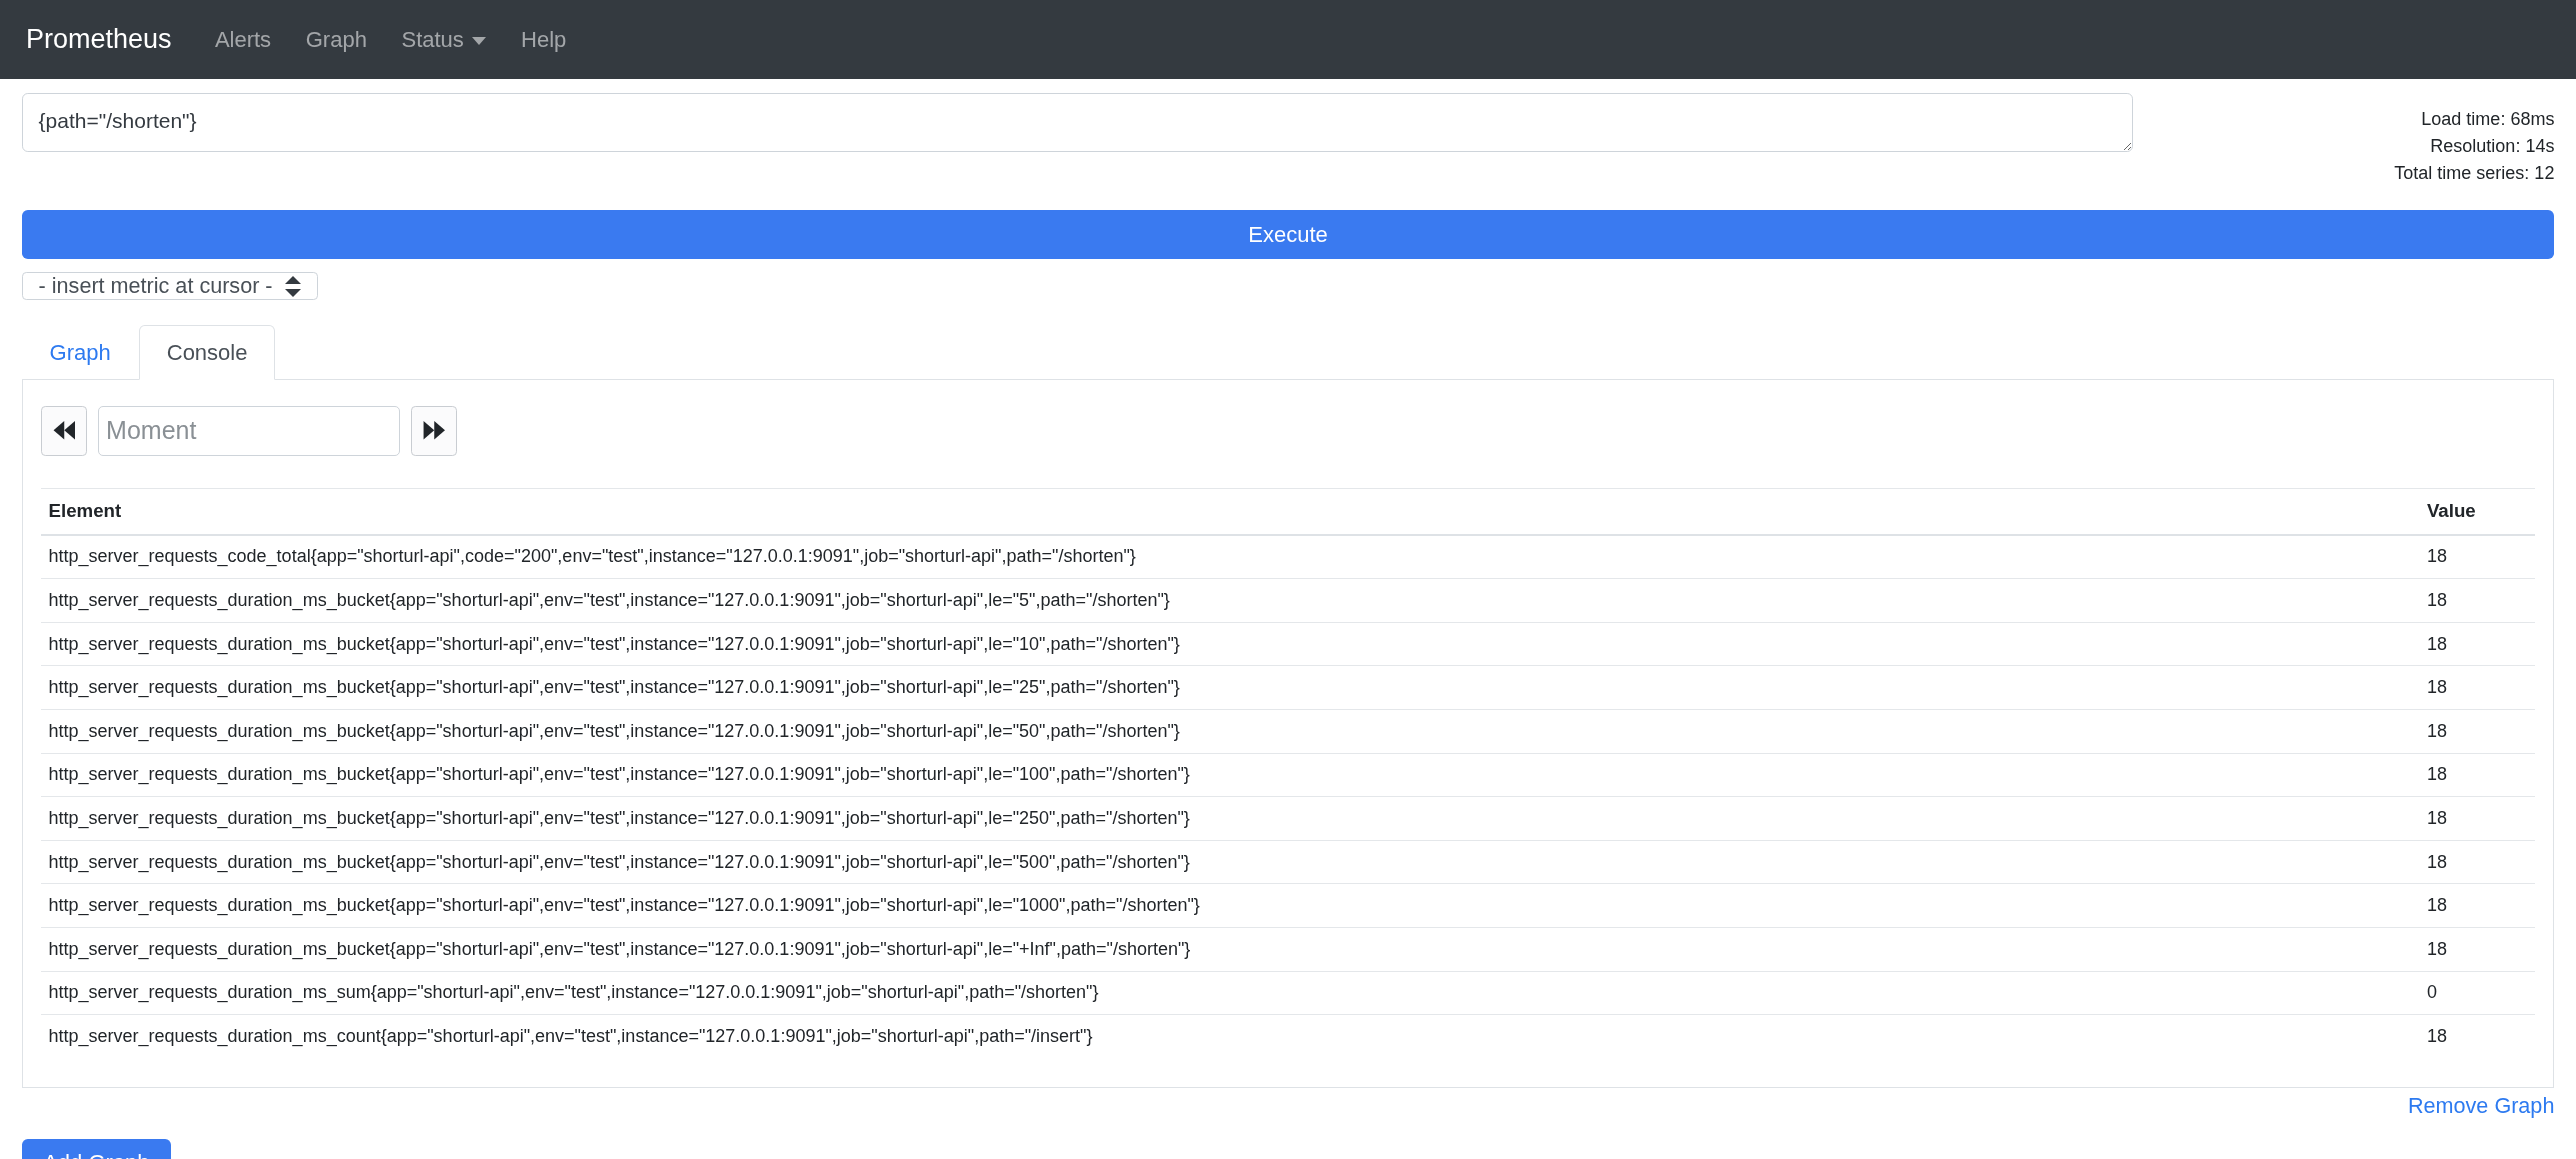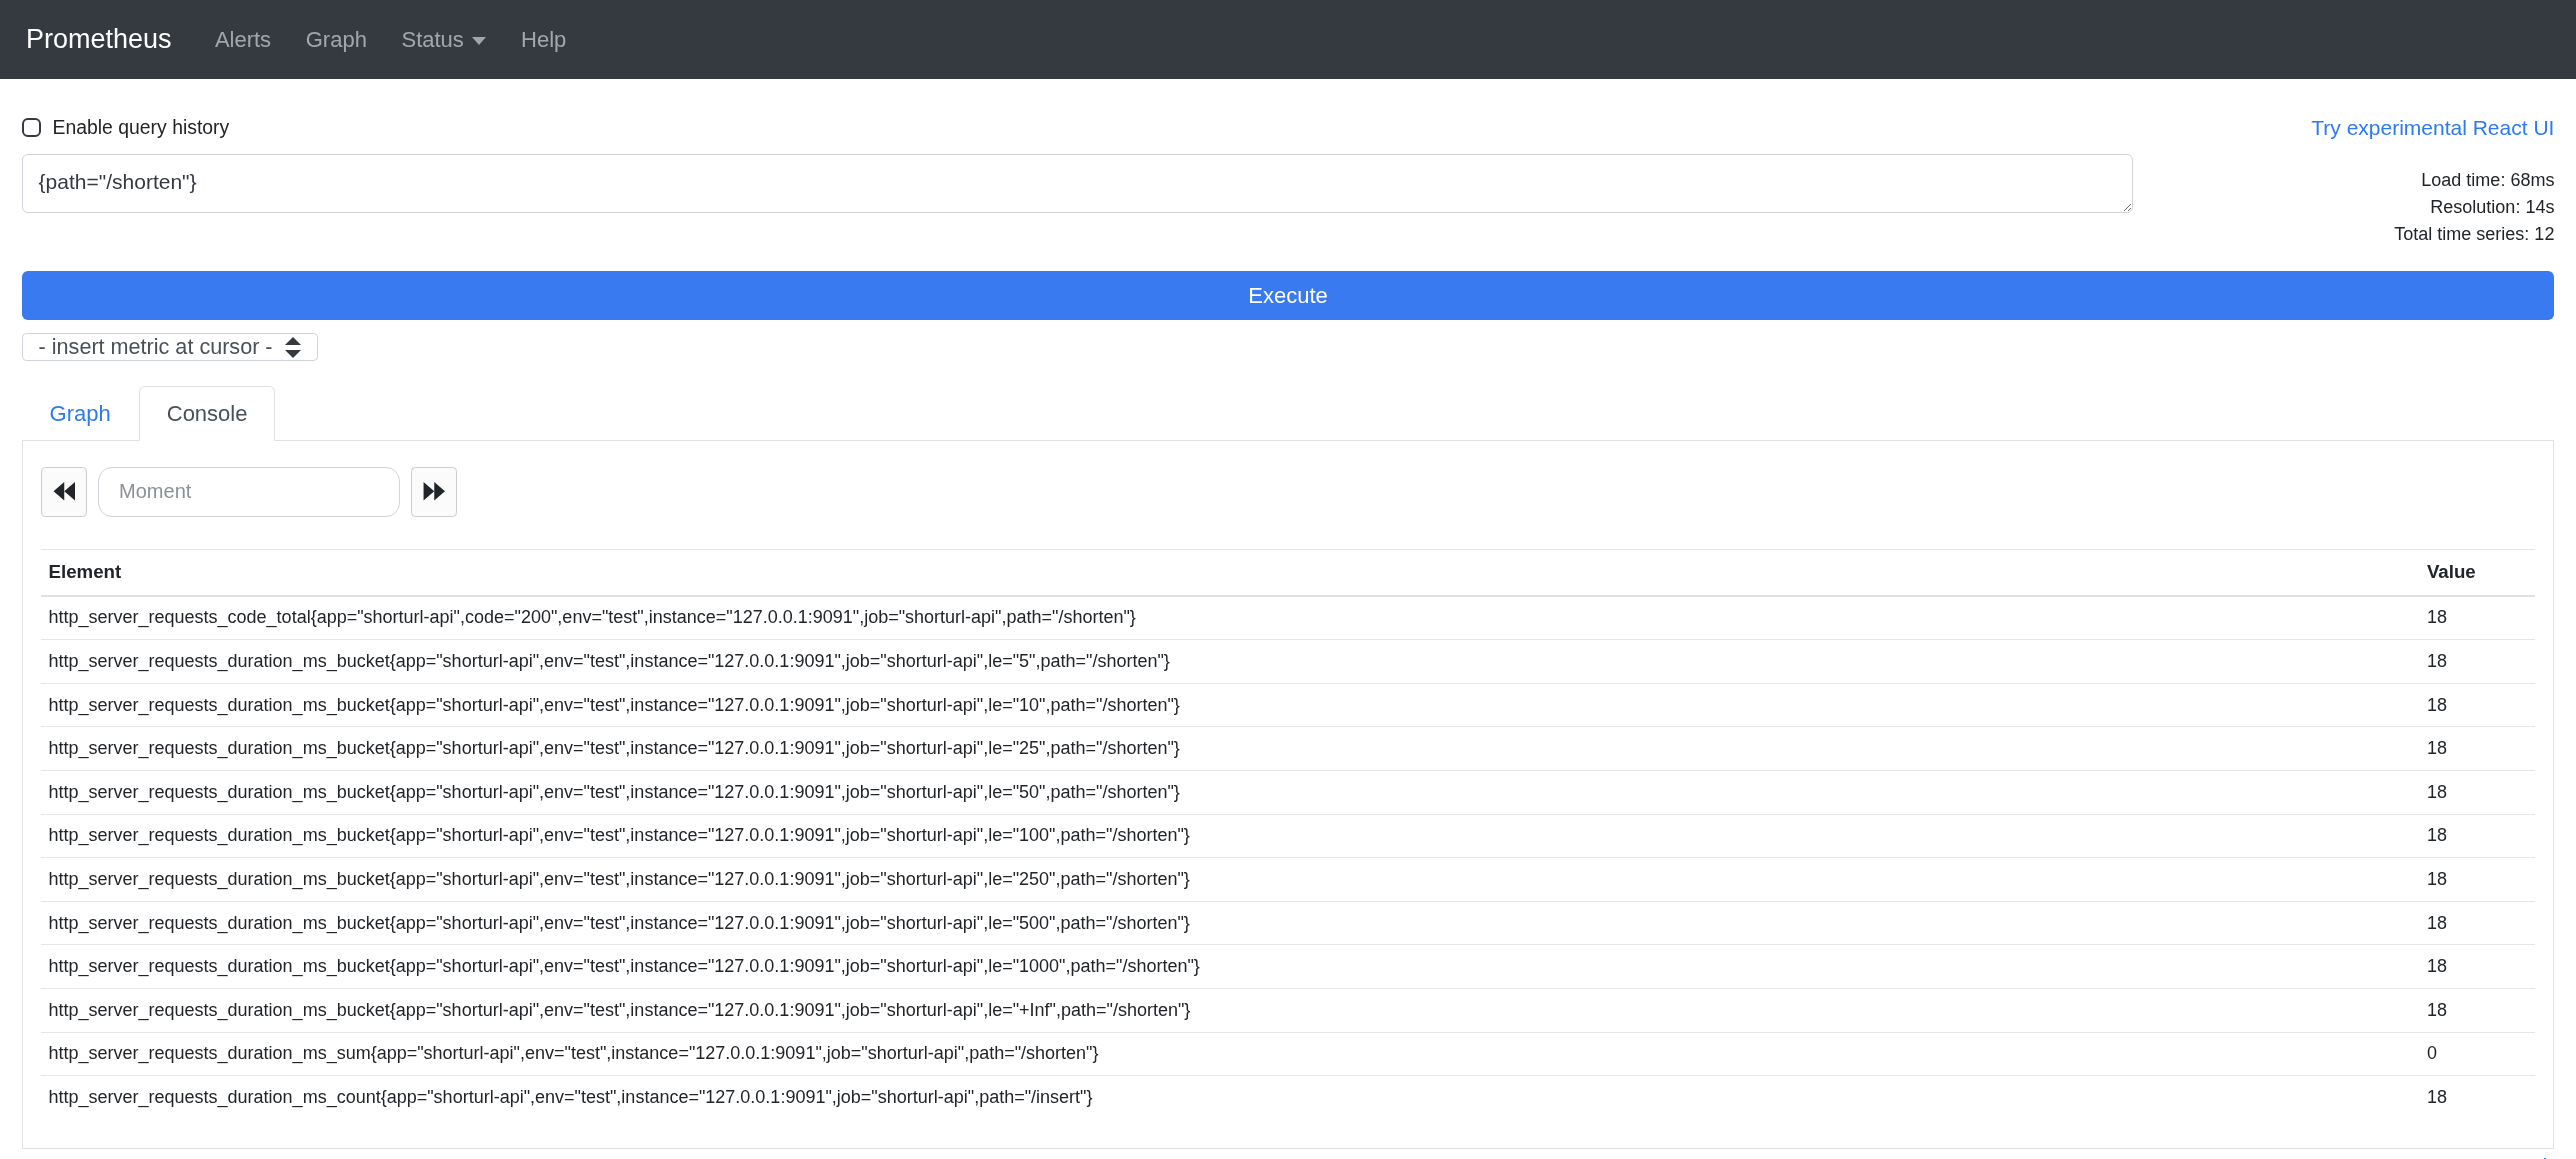--- a/index.html
+++ b/index.html
@@ -88,22 +88,22 @@
     padding: 20px 18.7px 29px 18.7px;
   }
   .moment-bar { display: flex; gap: 10.8px; align-items: stretch; margin-top: 5.8px; }
   .step-btn {
     width: 46px; height: 50px; background: #fbfbfc;
     border: 1.4px solid #c9cdd2; border-radius: 4.3px;
     display: flex; align-items: center; justify-content: center; cursor: pointer;
   }
   .step-btn svg { fill: #212529; }
   .moment-input {
-    width: 302px; height: 50px; border: 1.4px solid #ced4da; border-radius: 14px;
-    font-size: 20px; padding: 0 20px; color: #343a40; outline: none;
+    width: 302px; height: 50px; border: 1.4px solid #ced4da; border-radius: 5px;
+    font-size: 25px; padding: 0 7px; color: #343a40; outline: none;
     font-family: "Liberation Sans", sans-serif;
   }
   .moment-input::placeholder { color: #8a9095; }
   
   table.console-table {
     width: 100%; border-collapse: collapse; margin-top: 32px;
     font-size: 18px;
   }
   table.console-table th {
     text-align: left; font-size: 18.7px; font-weight: bold;
@@ -134,27 +134,20 @@
     <span>Status</span>
     <span class="caret-down"></span>
   </span>
   <span class="nav-link">
     <span>Help</span>
   </span>
 </div>
 
 <div class="page">
 
-  <div class="top-row">
-    <label class="history-toggle">
-      <span class="checkbox"></span>
-      <span>Enable query history</span>
-    </label>
-    <a class="blue-link">Try experimental React UI</a>
-  </div>
 
   <div class="query-row">
     <textarea class="query-input" spellcheck="false" style="">{path="/shorten"}</textarea>
     <div class="stats-col">
       <div>Load time: 68ms</div>
       <div>Resolution: 14s</div>
       <div>Total time series: 12</div>
     </div>
   </div>
 

